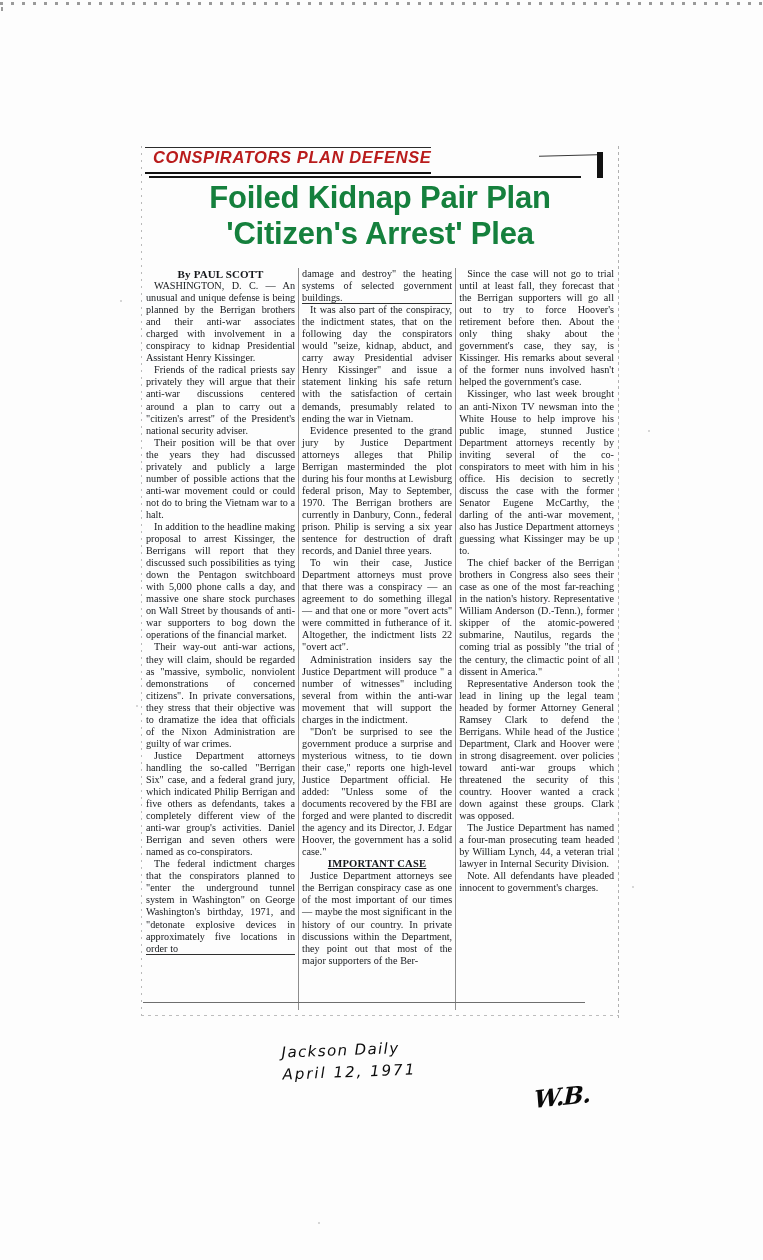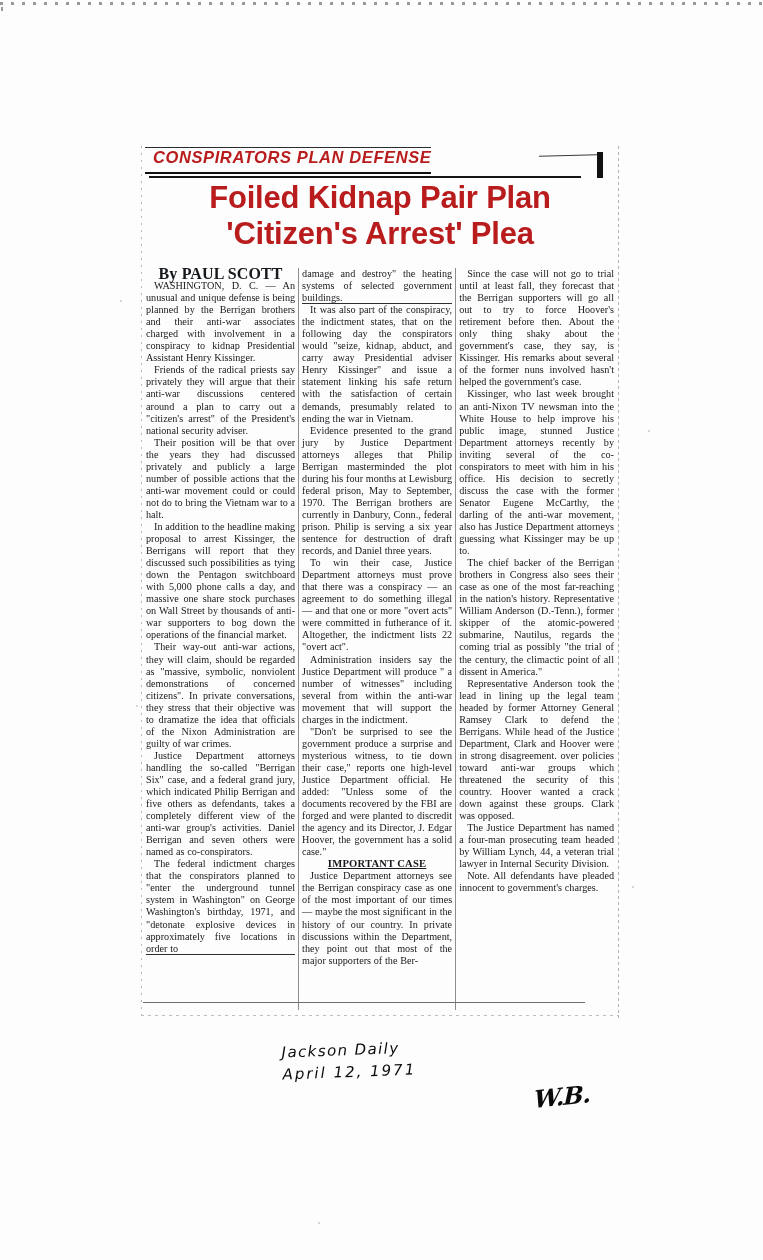--- a/index.html
+++ b/index.html
@@ -148,21 +148,21 @@
     position: absolute;
     left: 0px;
     top: 34px;
     width: 478px;
     text-align: center;
     font-family: "Liberation Sans", sans-serif;
     font-weight: 700;
     font-size: 31px;
     line-height: 36px;
     letter-spacing: -0.2px;
-    color: #b91c1c;
+    color: #15803d;
   }
   #headline .hl-line { display: block; }
 
   
   #columns {
     position: absolute;
     left: 2px;
     top: 122px;
     width: 474px;
     height: 742px;
@@ -187,21 +187,21 @@
     text-align-last: left;
     color: #15181c;
     hyphens: none;
     word-spacing: 0.2px;
   }
   .column p.indent { text-indent: 8px; }
   .column p.byline {
     text-align: center;
     text-align-last: center;
     font-weight: 700;
-    font-size: 16px;
+    font-size: 11px;
     letter-spacing: 0.1px;
     text-indent: 0;
   }
   .column p.subhead {
     text-align: right;
     text-align-last: center;
     font-weight: 700;
     font-size: 10.6px;
     letter-spacing: 0.2px;
     text-indent: 0;

